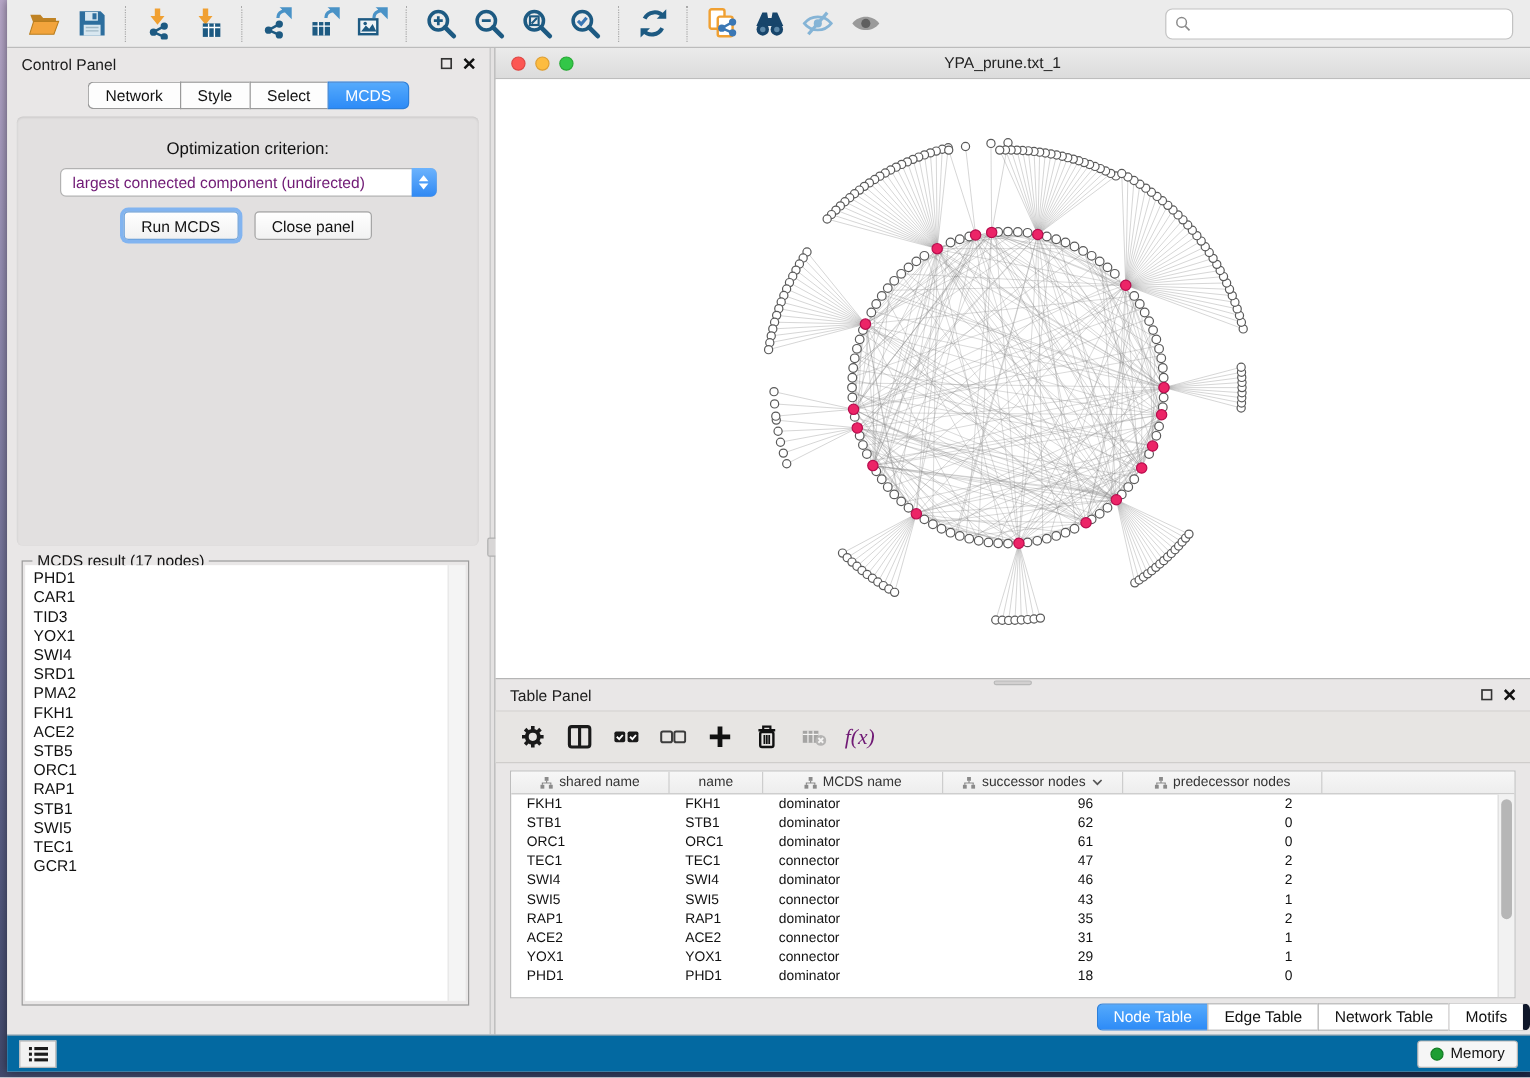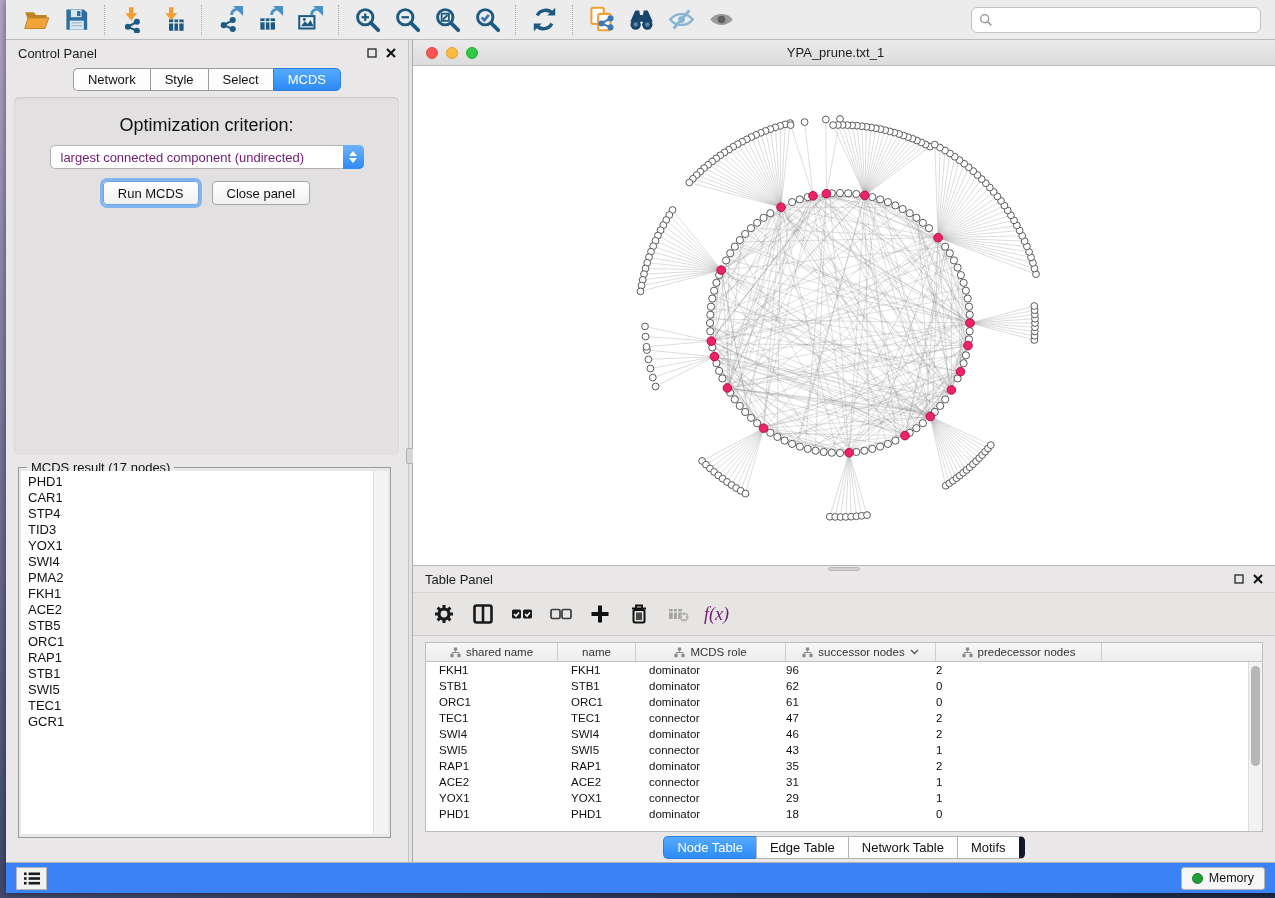--- a/index.html
+++ b/index.html
@@ -34,21 +34,21 @@
   .panel-wctl { margin-left:auto; display:flex; align-items:center; gap:9px; }
   .wctl-btn svg { display:block; }
   .cp-tabs { display:flex; justify-content:center; margin-top:2px; }
   .cp-tab { font-size:13px; padding:3px 14px; background:#fdfdfd; border:1px solid #9a9a9a;
     border-right:none; color:#111; cursor:default; }
   .cp-tab:first-child { border-radius:5px 0 0 5px; }
   .cp-tab:last-child { border-radius:0 5px 5px 0; border-right:1px solid #9a9a9a; }
   .cp-tab.active { background:linear-gradient(#55aafc,#2d8bf7); color:#fff; border-color:#2d7fd9; }
   .cp-inner { position:absolute; left:8px; right:9px; top:57px; height:358px;
     background:#e2e0e0; border-radius:5px; box-shadow:inset 0 1px 2px rgba(0,0,0,.12); }
-  .opt-label { text-align:center; font-size:18px; color:#111; margin-top:18px; }
+  .opt-label { text-align:center; font-size:14px; color:#111; margin-top:18px; }
   .dropdown { width:314px; height:24px; margin:9px auto 0; background:#fff; border:1px solid #b2b2b2;
     border-radius:5px; display:flex; align-items:center; position:relative; }
   .dropdown-value { flex:1; font-size:13px; padding-left:10px; color:#701a75; white-space:nowrap; }
   .dropdown-stepper { width:21px; height:24px; margin-right:-1px; border-radius:0 5px 5px 0;
     background:linear-gradient(#6cb3fd,#2f88f3); display:flex; flex-direction:column;
     align-items:center; justify-content:center; gap:2px; }
   .dropdown-stepper .tri-up { width:0; height:0; border-left:4px solid transparent;
     border-right:4px solid transparent; border-bottom:5px solid #fff; }
   .dropdown-stepper .tri-down { width:0; height:0; border-left:4px solid transparent;
     border-right:4px solid transparent; border-top:5px solid #fff; }
@@ -99,34 +99,34 @@
   .table-wrap { margin:6px 12px 0 12px; background:#fff; border:1px solid #bdbdbd; position:relative;
     flex:1 1 auto; overflow:hidden; }
   .thead { display:flex; height:19px; background:linear-gradient(#f7f7f7,#ededed);
     border-bottom:1px solid #c3c3c3; }
   .th { display:flex; align-items:center; font-size:11.5px; color:#333; border-right:1px solid #cdcdcd;
     padding:0 4px; justify-content:center; gap:5px; white-space:nowrap; }
   .th svg { flex:0 0 auto; }
   .trow { display:flex; height:16px; align-items:center; }
   .td { font-size:11.5px; color:#111; white-space:nowrap; overflow:hidden; }
   .td.left { padding-left:13px; text-align:left; }
-  .td.right{ }
+  .td.right{ text-align:right; }
   .table-scroll { position:absolute; top:19px; right:0; width:14px; bottom:0; background:#f2f2f2;
     border-left:1px solid #ddd; }
   .table-thumb { position:absolute; left:2px; right:2px; top:4px; height:100px;
     background:#b6b6b6; border-radius:5px; }
-  .tp-tabs { height:30px; flex:0 0 auto; display:flex; justify-content:center; align-items:center; }
+  .tp-tabs { height:30px; flex:0 0 auto; display:flex; justify-content:flex-end; align-items:center; }
   .tp-tab { font-size:13px; padding:3px 13px; background:#ffffff; border:1px solid #b4b4b4;
     border-right:none; color:#111; }
   .tp-tab:first-child { border-radius:5px 0 0 5px; }
   .tp-tab:last-child { border-radius:0 5px 5px 0; border-right:6px solid #0f172a; }
   .tp-tab.active { background:linear-gradient(#55aafc,#2d8bf7); color:#fff; border-color:#2d7fd9; }
 
   
-  .status-bar { height:31px; flex:0 0 auto; background:#3b82f6; border-top:1px solid #b2b2b2;
+  .status-bar { height:31px; flex:0 0 auto; background:#0369a1; border-top:1px solid #b2b2b2;
     display:flex; align-items:center; padding:0 10px; }
   .list-btn { width:31px; height:23px; background:#f2f2f2; border:1px solid #b6b6b6;
     display:flex; align-items:center; justify-content:center; }
   .memory-btn { margin-left:auto; height:23px; background:#f6f6f6; border:1px solid #b6b6b6;
     border-radius:3px; display:flex; align-items:center; gap:6px; padding:0 10px; }
   .memory-dot { width:11px; height:11px; border-radius:50%; background:#1e9e33; border:1px solid #157d26; }
   .memory-label { font-size:12.5px; color:#111; }
 </style>
 </head>
 <body>
@@ -351,24 +351,24 @@
             <button class="push-btn focused">Run MCDS</button>
             <button class="push-btn">Close panel</button>
           </div>
         </div>
 
         <div class="cp-fieldset">
           <span class="cp-legend">MCDS result (17 nodes)</span>
           <div class="mcds-list">
               <div class="mcds-item">PHD1</div>
               <div class="mcds-item">CAR1</div>
-              <div class="mcds-item">STP4</div>
               <div class="mcds-item">TID3</div>
               <div class="mcds-item">YOX1</div>
               <div class="mcds-item">SWI4</div>
+              <div class="mcds-item">SRD1</div>
               <div class="mcds-item">PMA2</div>
               <div class="mcds-item">FKH1</div>
               <div class="mcds-item">ACE2</div>
               <div class="mcds-item">STB5</div>
               <div class="mcds-item">ORC1</div>
               <div class="mcds-item">RAP1</div>
               <div class="mcds-item">STB1</div>
               <div class="mcds-item">SWI5</div>
               <div class="mcds-item">TEC1</div>
               <div class="mcds-item">GCR1</div>
@@ -1170,21 +1170,21 @@
                 </div>
                 <div class="th" style="width: 150px; flex: 0 0 150px;">
                   <svg width="11" height="11" viewBox="0 0 11 11">
                     <g fill="#8a8a8a">
                       <rect x="3.9" y="0.5" width="3.2" height="3.2"></rect>
                       <rect x="0.4" y="7" width="3.2" height="3.2"></rect>
                       <rect x="7.4" y="7" width="3.2" height="3.2"></rect>
                     </g>
                     <path d="M5.5 3.7 v1.8 M2 7 V5.5 h7 V7" fill="none" stroke="#8a8a8a" stroke-width="1"></path>
                   </svg>
-                  <span>MCDS role</span>
+                  <span>MCDS name</span>
                 </div>
                 <div class="th" style="width: 150px; flex: 0 0 150px;">
                   <svg width="11" height="11" viewBox="0 0 11 11">
                     <g fill="#8a8a8a">
                       <rect x="3.9" y="0.5" width="3.2" height="3.2"></rect>
                       <rect x="0.4" y="7" width="3.2" height="3.2"></rect>
                       <rect x="7.4" y="7" width="3.2" height="3.2"></rect>
                     </g>
                     <path d="M5.5 3.7 v1.8 M2 7 V5.5 h7 V7" fill="none" stroke="#8a8a8a" stroke-width="1"></path>
                   </svg>

